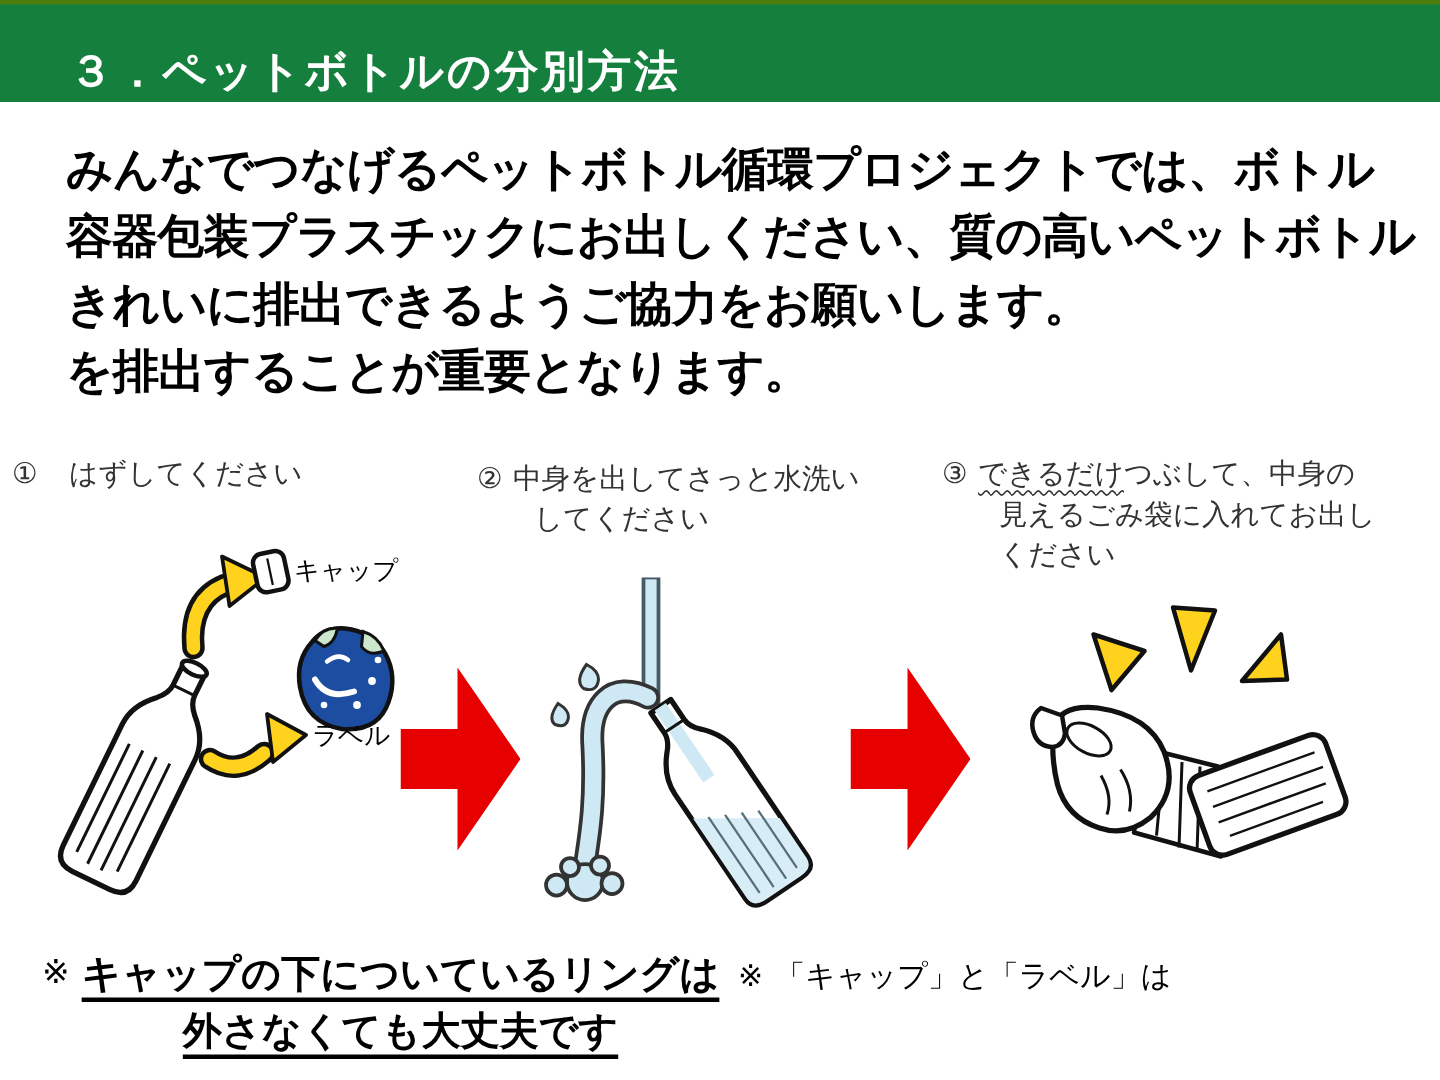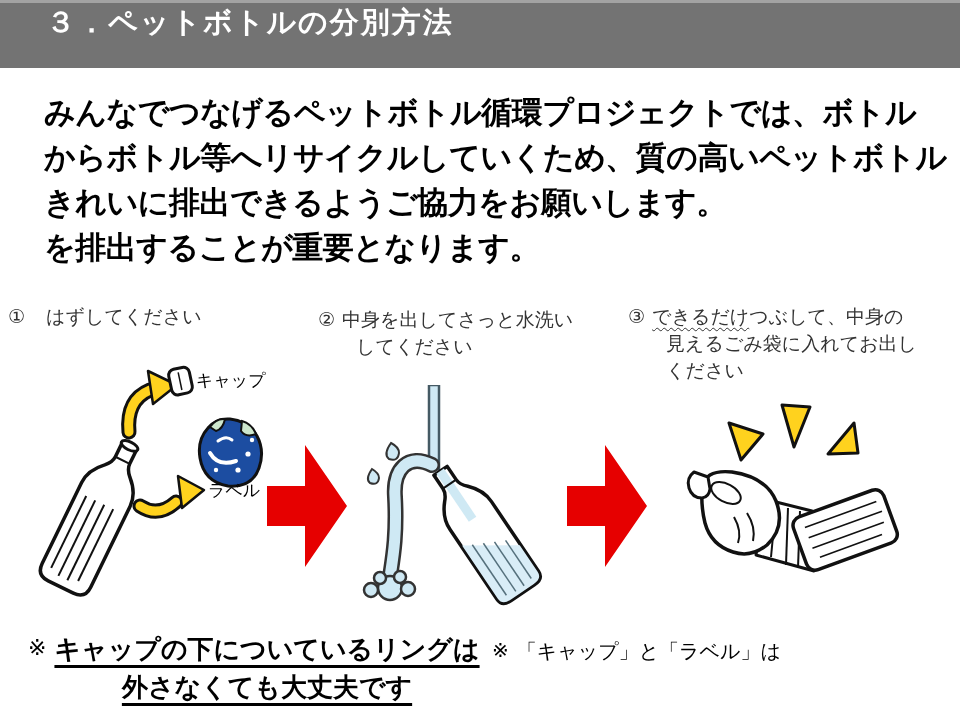--- a/index.html
+++ b/index.html
@@ -1,21 +1,21 @@
 <!DOCTYPE html>
 <html><head>
 <meta charset="utf-8">
 <style>
   html,body{margin:0;padding:0;background:#fff;}
   .slide{position:relative;width:960px;height:720px;background:#ffffff;overflow:hidden;
          font-family:"Liberation Sans","DejaVu Sans",sans-serif;}
 
   
-  .titlebar{position:absolute;left:0;top:0;width:960px;height:68px;background:#737373;
-            border-top:3px solid #a3a3a3;box-sizing:border-box;display:flex;align-items:flex-start;}
+  .titlebar{position:absolute;left:0;top:0;width:960px;height:68px;background:#15803d;
+            border-top:3px solid #4d7c0f;box-sizing:border-box;display:flex;align-items:flex-end;}
   .titlebar .title{margin-left:46px;font-size:29px;font-weight:600;color:#ffffff;letter-spacing:2px;}
 
   
   .intro{position:absolute;left:44px;top:90px;width:905px;font-size:31px;line-height:45px;
          font-weight:800;color:#000000;letter-spacing:-0.5px;}
 
   
   .step{position:absolute;display:flex;color:#333;font-size:19px;line-height:27px;}
   .step .step-num{flex:0 0 auto;margin-right:7px;}
   .step .indent{padding-left:14px;}
@@ -41,21 +41,21 @@
 <body>
 
 <div class="slide">
 
   <div class="titlebar">
     <div class="title">３．ペットボトルの分別方法</div>
   </div>
 
   <div class="intro">
     <div>みんなでつなげるペットボトル循環プロジェクトでは、ボトル</div>
-    <div>からボトル等へリサイクルしていくため、質の高いペットボトル</div>
+    <div>容器包装プラスチックにお出しください、質の高いペットボトル</div>
     <div>きれいに排出できるようご協力をお願いします。</div>
     <div>を排出することが重要となります。</div>
   </div>
 
   <div class="step" style="left:8px;top:303px;width:300px;">
     <span class="step-num">①</span>
     <div class="step-text">
       <div class="indent">はずしてください</div>
     </div>
   </div>

